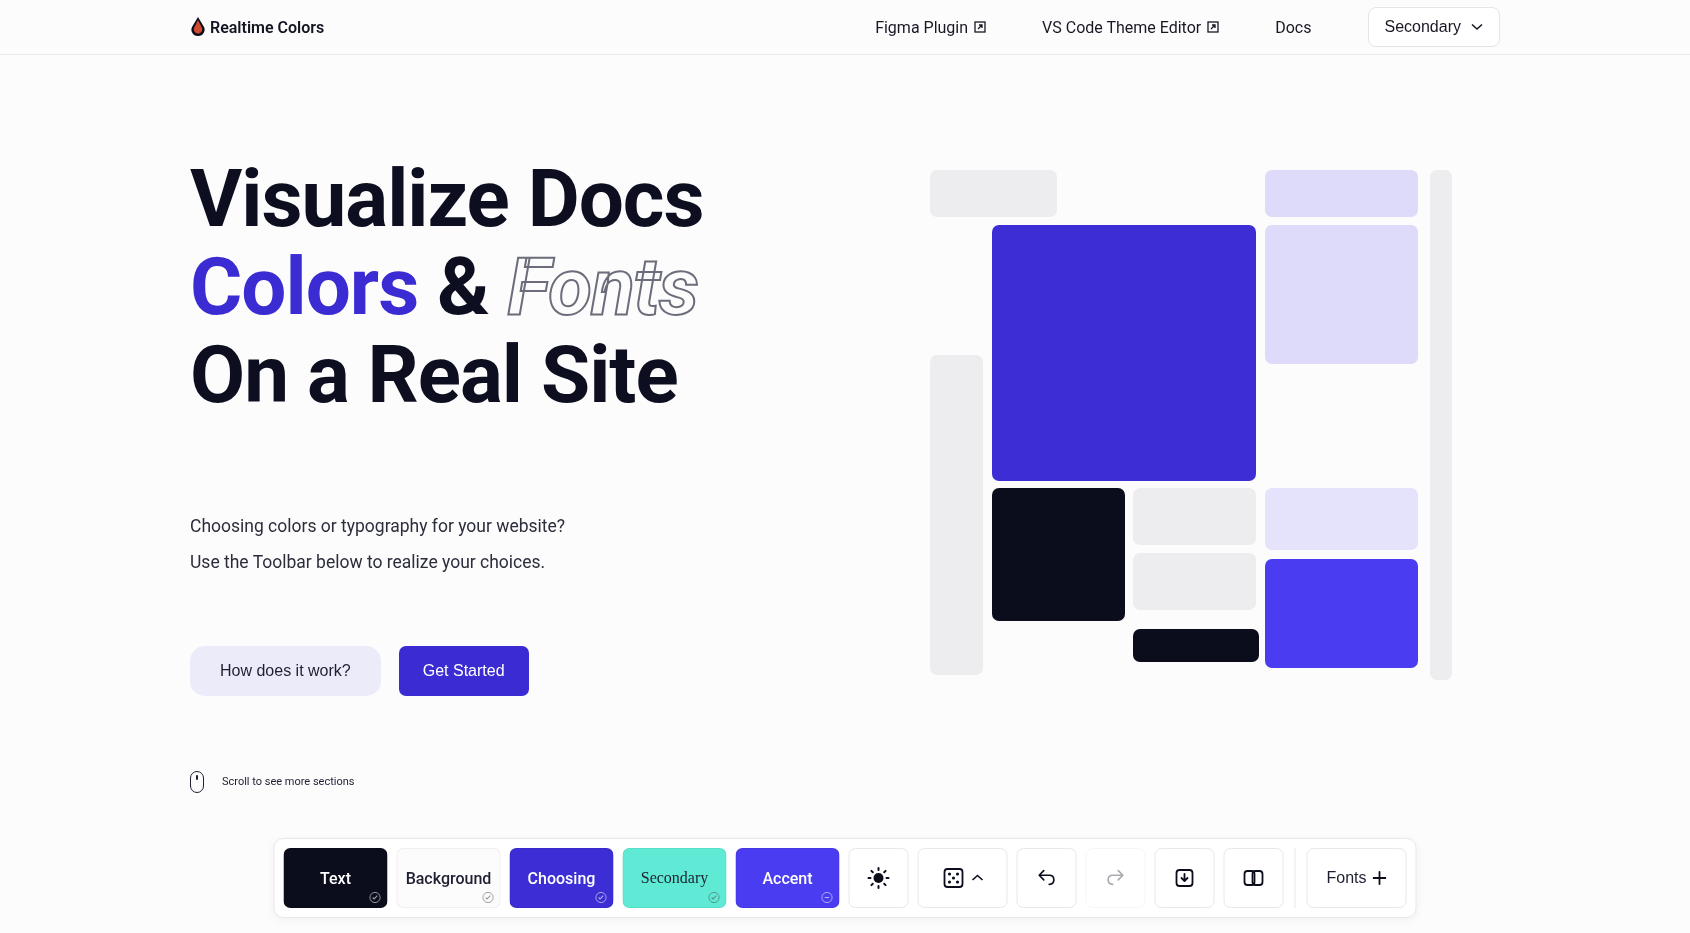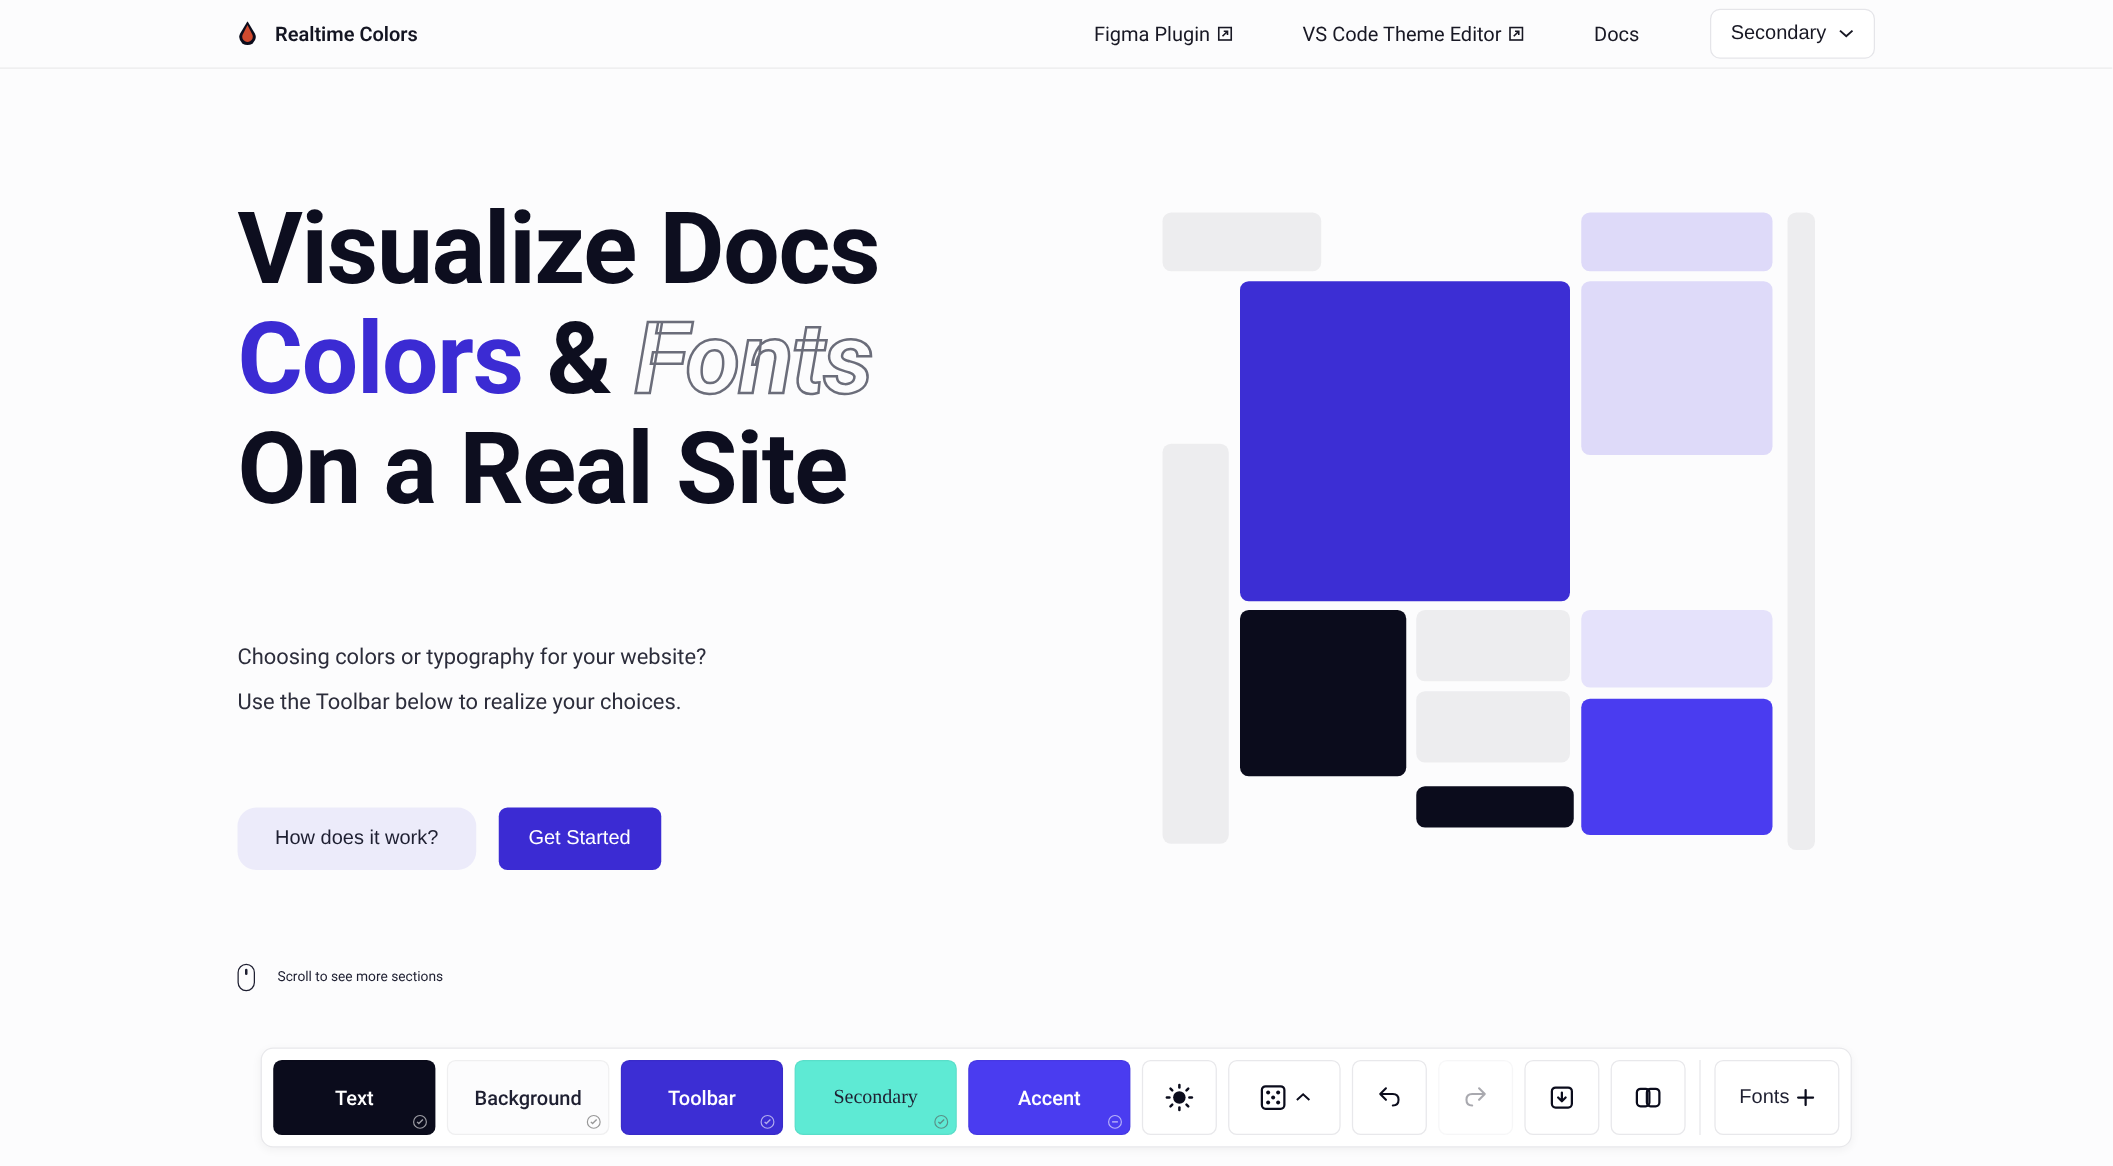--- a/index.html
+++ b/index.html
@@ -23,21 +23,21 @@
       align-items: center;
       justify-content: space-between;
       padding: 0 190px;
       height: 55px;
       border-bottom: 1px solid #eaeaec;
     }
     
     .logo-group {
       display: flex;
       align-items: center;
-      gap: 14px;
+      gap: 4px;
     }
     
     .logo-icon {
       width: 16px;
       height: 20px;
       position: relative;
     }
     
     .brand-name {
       font-weight: 600;
@@ -199,21 +199,21 @@
       display: flex;
       gap: 9px;
       padding: 9px;
       background: white;
       border: 1px solid #e8e8eb;
       border-radius: 10px;
       box-shadow: 0 2px 8px rgba(0,0,0,0.05);
     }
     
     .color-swatch {
-      width: 130px;
+      width: 104px;
       height: 60px;
       border-radius: 7px;
       display: flex;
       align-items: center;
       justify-content: center;
       font-size: 16px;
       font-weight: 500;
       position: relative;
       cursor: pointer;
       border: 1px solid rgba(0,0,0,0.05);
@@ -348,21 +348,21 @@
       </svg>
   </div>
   <div class="color-swatch swatch-bg">
     <span>Background</span>
     <svg class="swatch-lock" viewBox="0 0 14 14">
         <circle cx="7" cy="7" r="5.5" fill="none" stroke="#555" stroke-width="1"></circle>
         <path d="M4.5 7 L6 8.5 L9.5 5" fill="none" stroke="#555" stroke-width="1.2"></path>
       </svg>
   </div>
   <div class="color-swatch swatch-primary">
-    <span>Toolbar</span>
+    <span>Choosing</span>
     <svg class="swatch-lock" viewBox="0 0 14 14">
         <circle cx="7" cy="7" r="5.5" fill="none" stroke="white" stroke-width="1"></circle>
         <path d="M4.5 7 L6 8.5 L9.5 5" fill="none" stroke="white" stroke-width="1.2"></path>
       </svg>
   </div>
   <div class="color-swatch swatch-secondary">
     <span>Secondary</span>
     <svg class="swatch-lock" viewBox="0 0 14 14">
         <circle cx="7" cy="7" r="5.5" fill="none" stroke="#555" stroke-width="1"></circle>
         <path d="M4.5 7 L6 8.5 L9.5 5" fill="none" stroke="#555" stroke-width="1.2"></path>

